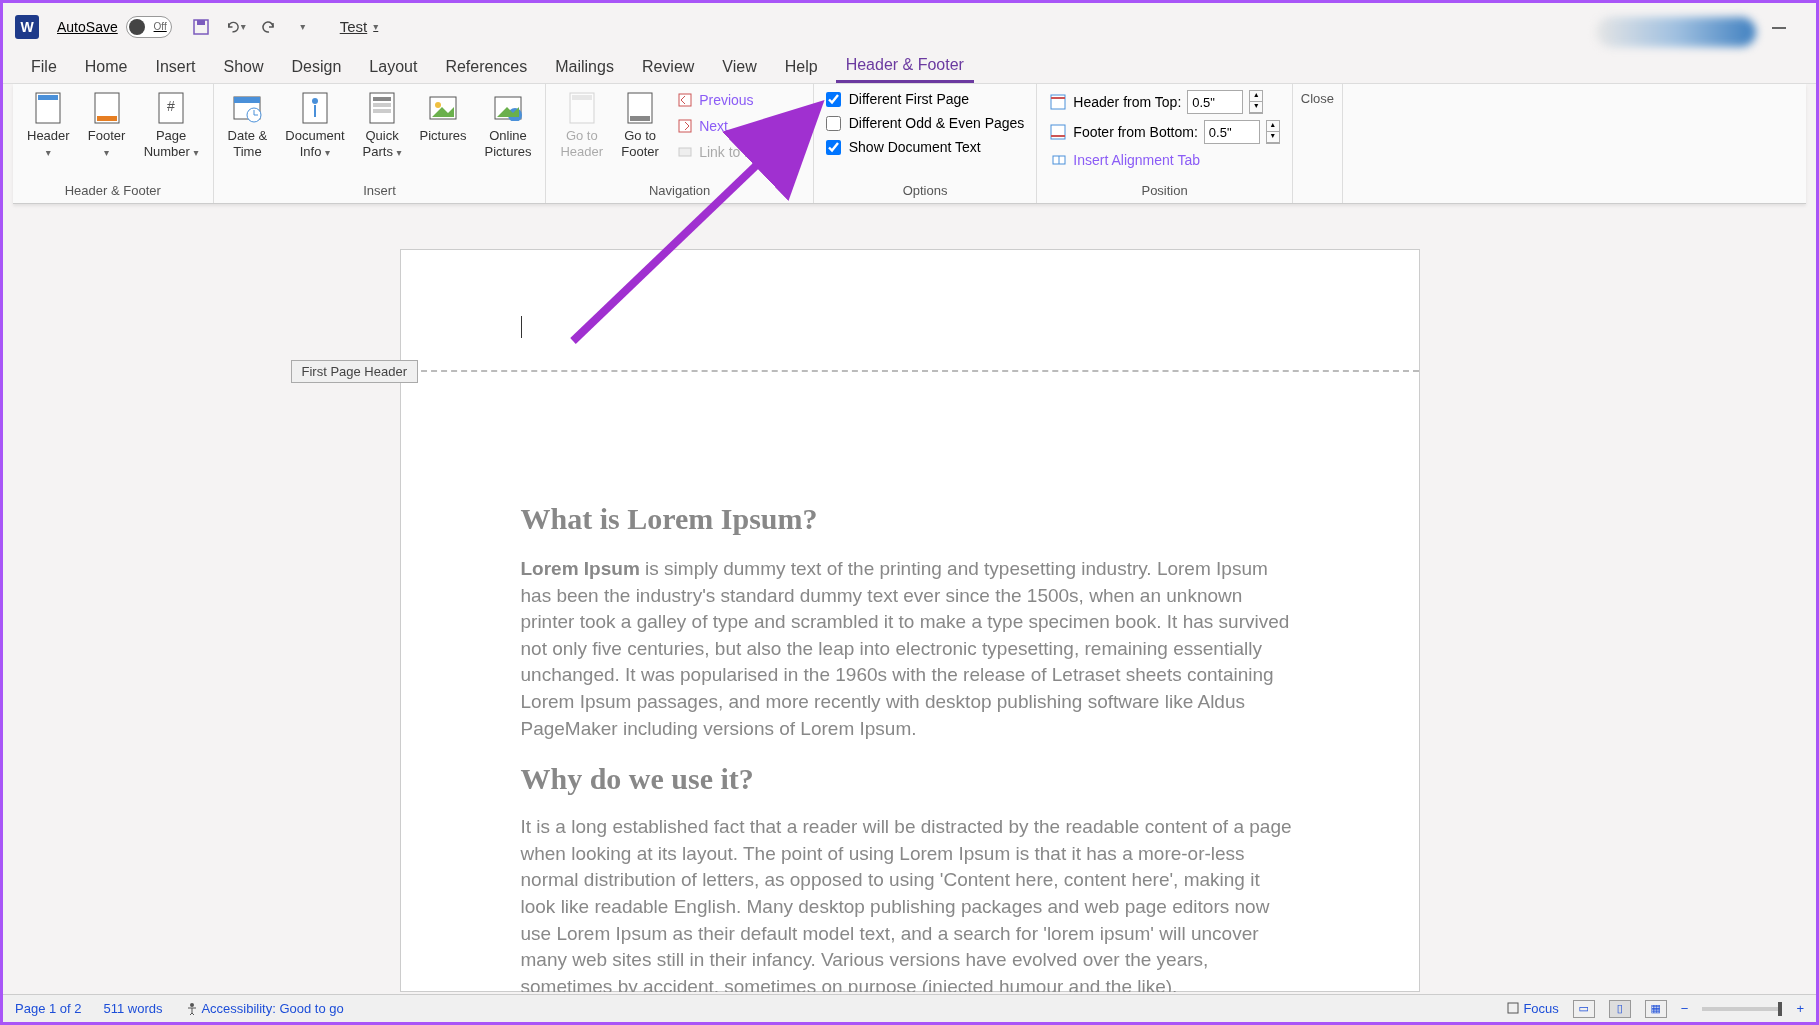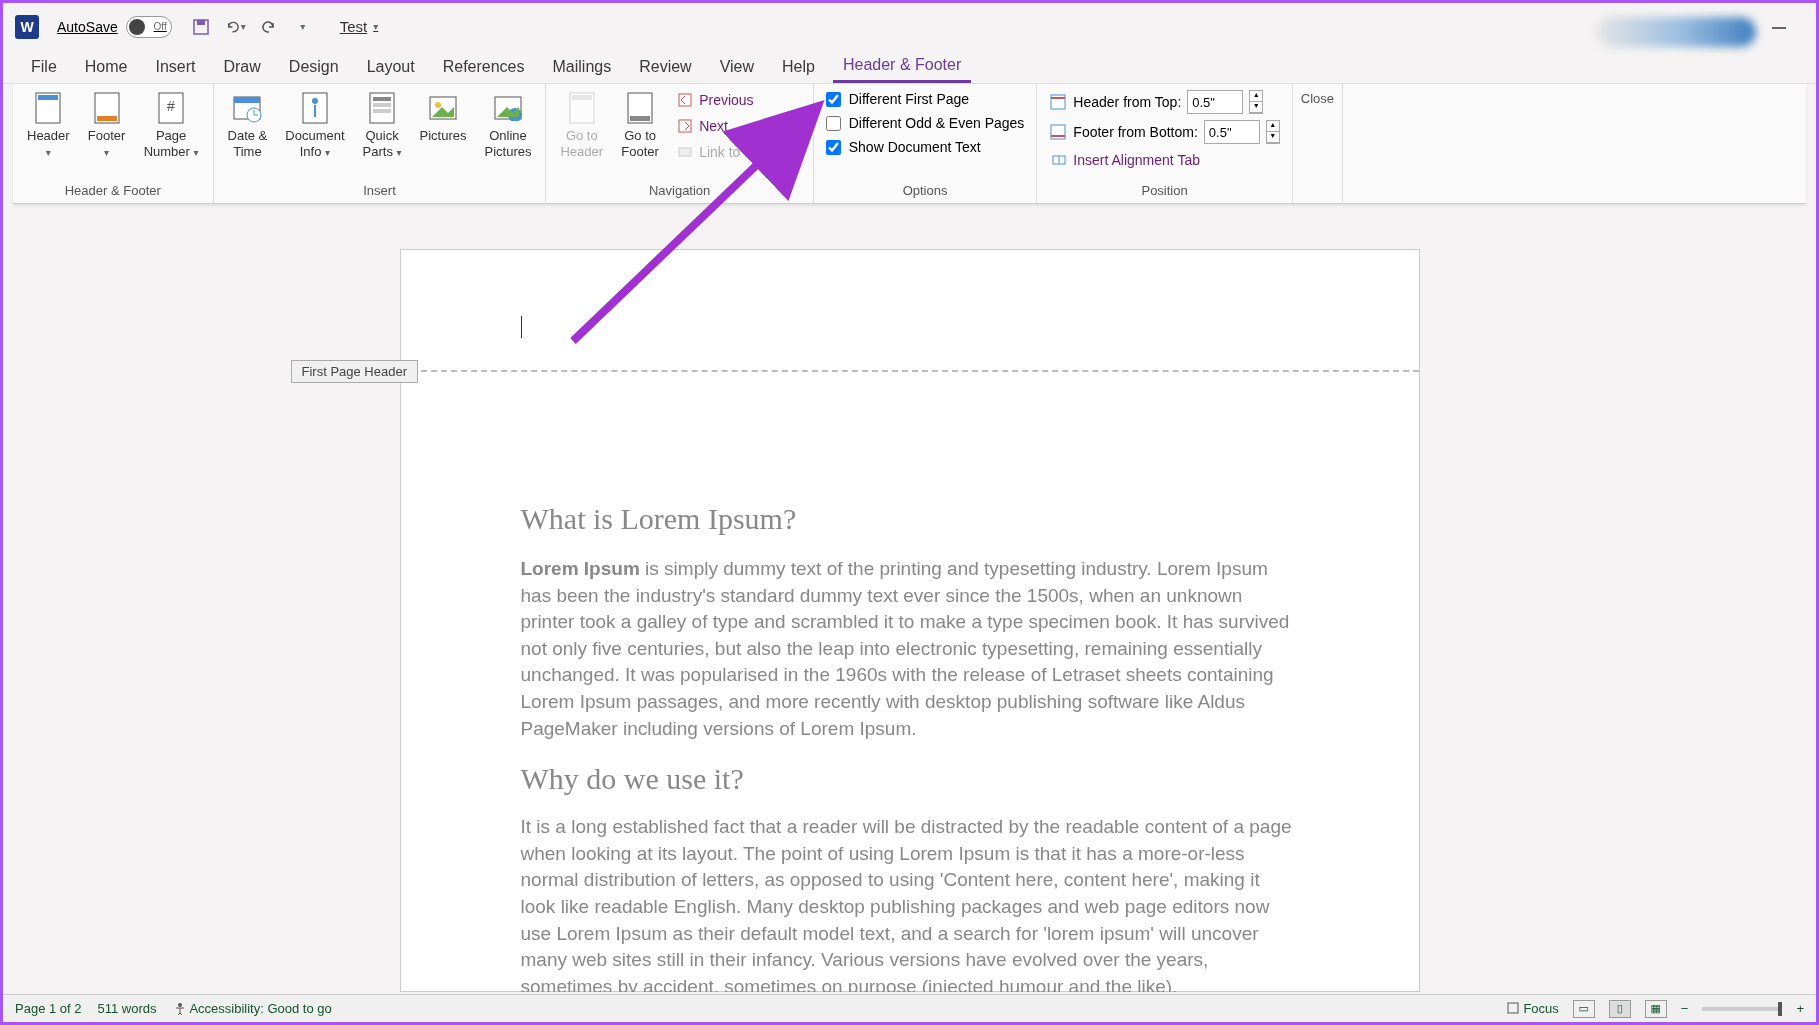--- a/index.html
+++ b/index.html
@@ -25,48 +25,48 @@
 
 
 .ribbon { height: 120px; background: #fafafa; display: flex; border-bottom: 1px solid #ccc; margin: 0 10px; box-shadow: 0 2px 3px rgba(0,0,0,0.08); }
 .group { display: flex; flex-direction: column; justify-content: space-between; border-right: 1px solid #ddd; padding: 4px 8px 2px; }
 .group-label { text-align: center; font-size: 13px; color: #555; padding: 3px 0; }
 .group-items { display: flex; gap: 6px; flex: 1; align-items: flex-start; }
 .big-btn { display: flex; flex-direction: column; align-items: center; gap: 4px; padding: 4px 6px; cursor: pointer; font-size: 13px; color: #333; text-align: center; min-width: 50px; }
 .big-btn .ico { width: 32px; height: 32px; display: flex; align-items: center; justify-content: center; }
 .big-btn .lbl { line-height: 1.2; }
 .caret { font-size: 10px; color: #666; }
-.small-btn { display: flex; align-items: center; gap: 6px; padding: 4px 6px; font-size: 14px; cursor: pointer; color: #701a75; }
+.small-btn { display: flex; align-items: center; gap: 6px; padding: 4px 6px; font-size: 14px; cursor: pointer; color: #8b5cf6; }
 .small-btn.disabled { color: #aaa; }
 .stack { display: flex; flex-direction: column; gap: 2px; justify-content: center; }
 .chk { display: flex; align-items: center; gap: 8px; font-size: 14px; padding: 3px 4px; }
 .chk input { width: 15px; height: 15px; }
 .pos-row { display: flex; align-items: center; gap: 6px; font-size: 14px; padding: 2px 4px; }
 .pos-spin { width: 56px; height: 24px; border: 1px solid #aaa; background: #fff; padding: 0 4px; font-size: 13px; }
 .spin-btns { width: 14px; display: flex; flex-direction: column; border: 1px solid #aaa; height: 24px; }
 .spin-btns div { flex: 1; font-size: 8px; text-align: center; line-height: 1; border-bottom: 1px solid #aaa; }
 
 
 .canvas { position: absolute; top: 200px; left: 0; right: 0; bottom: 30px; overflow: hidden; display: flex; justify-content: center; }
 .page { width: 1020px; background: #fff; border: 1px solid #ccc; position: relative; margin-top: 46px; }
 .header-zone { height: 120px; position: relative; }
 .cursor-line { position: absolute; left: 120px; top: 66px; width: 1px; height: 22px; background: #333; }
 .hdr-ruler { position: absolute; left: 0; right: 0; top: 120px; border-top: 2px dashed #bbb; }
 .hdr-tag { position: absolute; left: -110px; top: 110px; background: #f0f0f0; border: 1px solid #aaa; padding: 3px 10px; font-size: 13px; color: #444; text-align: center; }
 .doc-body { padding: 130px 120px 30px 120px; color: #888; font-size: 19px; line-height: 1.4; }
-.doc-body h2 { font-family: Georgia, serif; font-weight: normal; color: #888; font-size: 30px; margin: 8px 0 14px; }
+.doc-body h2 { font-family: Georgia, serif; font-weight: bold; color: #888; font-size: 30px; margin: 8px 0 14px; }
 .doc-body h2.first { margin-top: 0; position: relative; top: -2px; }
 .doc-body p { margin-bottom: 16px; }
 .doc-body b { color: #888; font-weight: 700; }
 
 
 .arrow-svg { position: absolute; left: 550px; top: 88px; pointer-events: none; z-index: 100; }
 
 
-.statusbar { position: absolute; bottom: 0; left: 0; right: 0; height: 28px; background: #f0f0f0; border-top: 1px solid #ccc; display: flex; align-items: center; padding: 2px 12px; font-size: 13px; color: #14532d; gap: 16px; }
+.statusbar { position: absolute; bottom: 0; left: 0; right: 0; height: 28px; background: #f0f0f0; border-top: 1px solid #ccc; display: flex; align-items: center; padding: 2px 12px; font-size: 13px; color: #1d4ed8; gap: 22px; }
 .status-right { position: absolute; right: 12px; display: flex; align-items: center; gap: 14px; }
 .view-btn { width: 22px; height: 18px; border: 1px solid #999; display: flex; align-items: center; justify-content: center; font-size: 11px; }
 .zoom-slider { width: 80px; height: 4px; background: #ccc; position: relative; }
 .zoom-slider::after { content: ''; position: absolute; right: 0; top: -5px; width: 4px; height: 14px; background: #555; }
 </style>
 </head>
 <body>
 
 <div class="titlebar">
   <div class="word-icon">W</div>
@@ -105,21 +105,21 @@
       <span class="caret">▾</span>
   </div>
   <div class="user-blur"></div>
   <div class="min-btn"></div>
 </div>
 
 <div class="tabs">
   <div class="tab">File</div>
   <div class="tab">Home</div>
   <div class="tab">Insert</div>
-  <div class="tab">Draw</div>
+  <div class="tab">Show</div>
   <div class="tab">Design</div>
   <div class="tab">Layout</div>
   <div class="tab">References</div>
   <div class="tab">Mailings</div>
   <div class="tab">Review</div>
   <div class="tab">View</div>
   <div class="tab">Help</div>
   <div class="tab active">Header &amp; Footer</div>
 </div>
 

